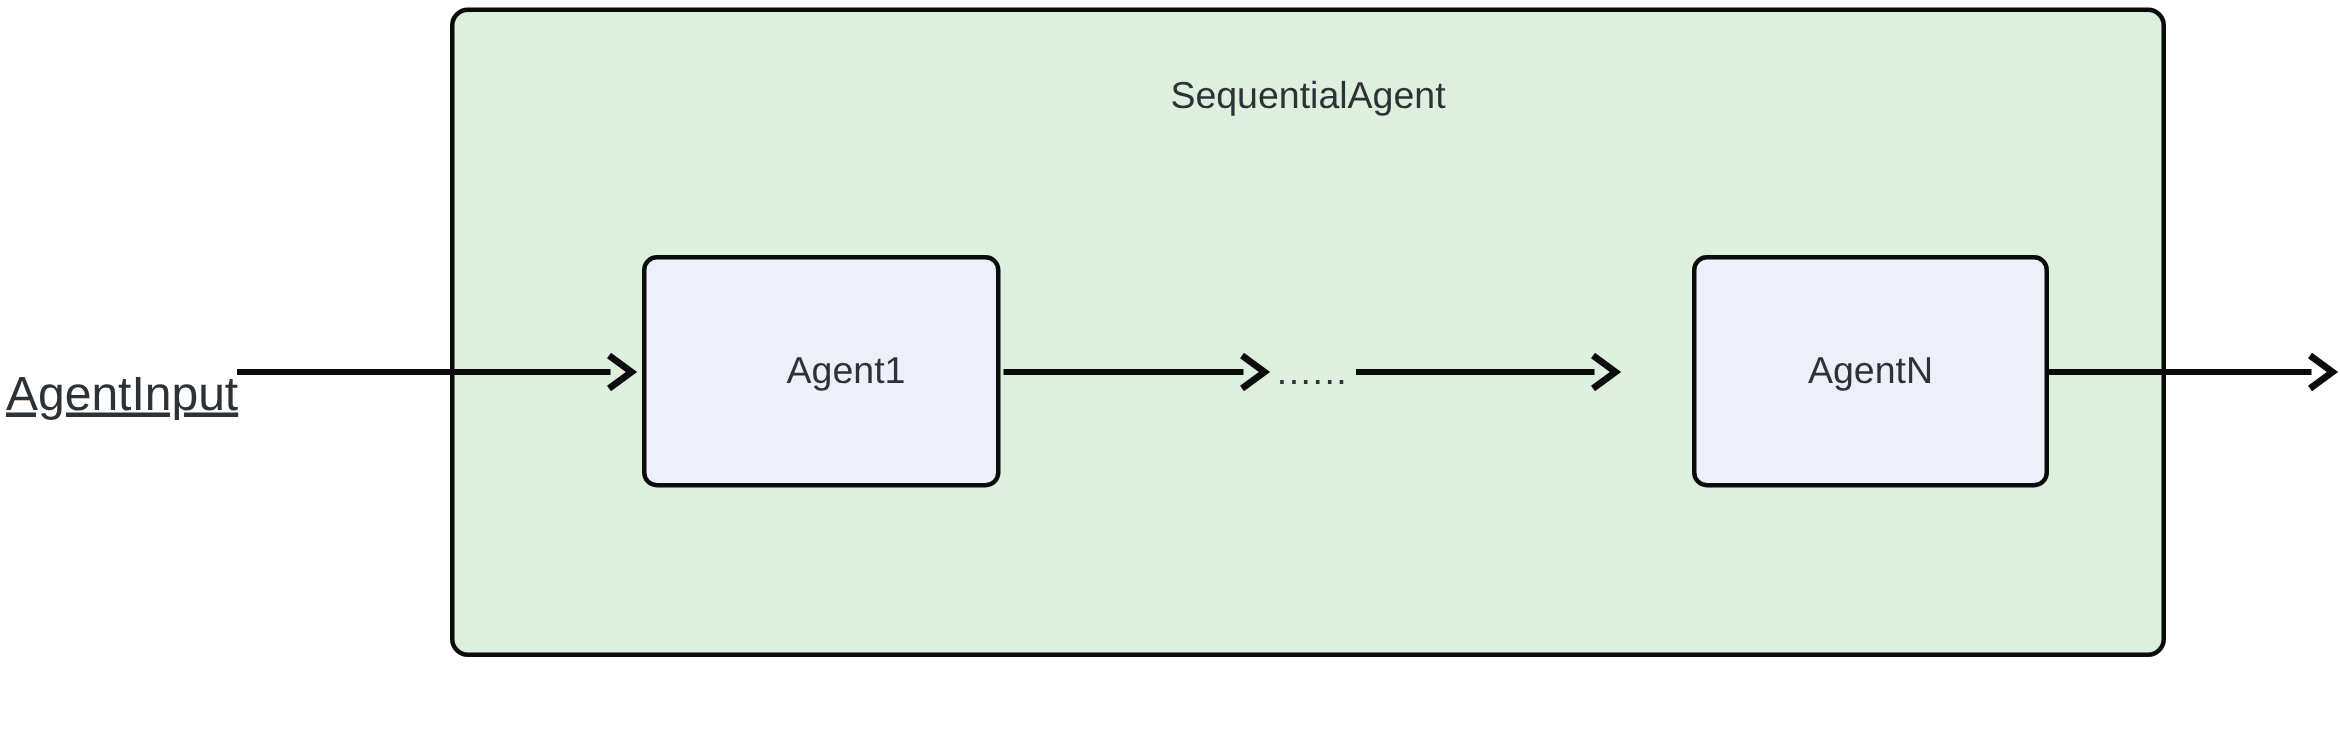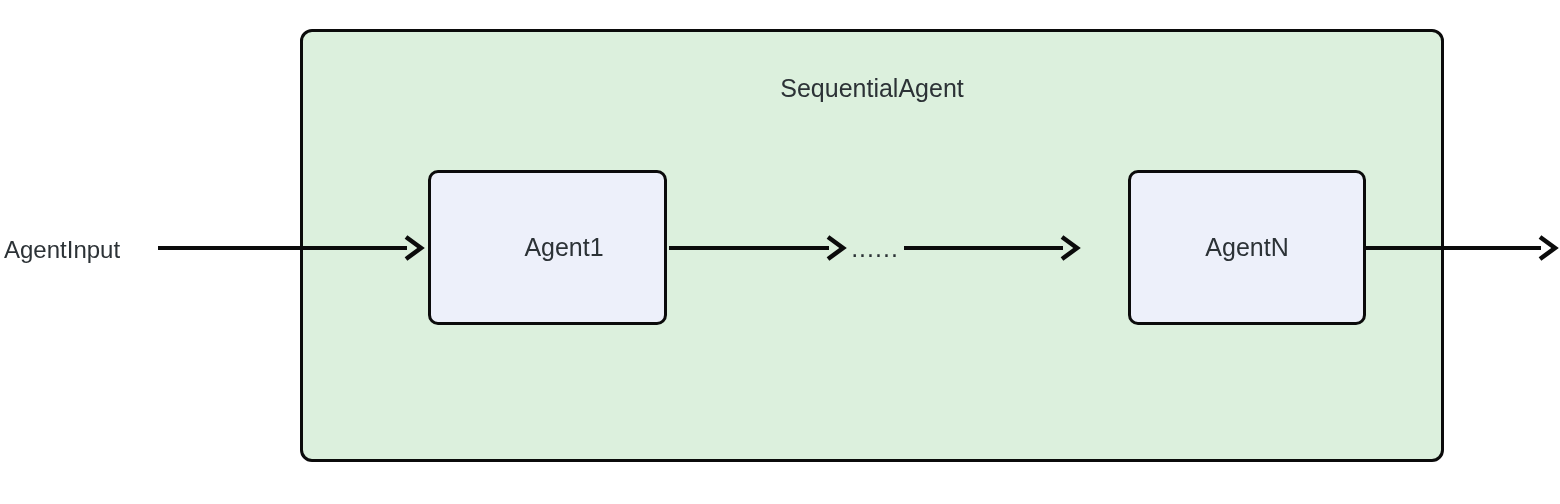--- a/index.html
+++ b/index.html
@@ -24,21 +24,20 @@
   }
 
   
   .subgraph{
     position:absolute;
     left:300px; top:5px;
     width:1144px; height:433px;
     background:var(--container-fill);
     border:3.5px solid var(--container-border);
     border-radius:12px;
-    margin-top:24px;
   }
   .subgraph-title{
     position:absolute;
     top:42px; left:0;
     width:100%;
     text-align:center;
     font-size:25px;
     color:var(--text-color);
   }
 
@@ -57,26 +56,27 @@
   .node-agent1{left:428px; width:239px;padding-left:33px;}
   .node-agentn{left:1080px; width:238px;margin-left:48px;}
   .node-label{
     font-size:25px;
     color:var(--text-color);
   }
 
   
   .input-label{
     position:absolute;
-    left:4px; top:235px;
+    left:4px; top:247px;
     height:30px;
     display:flex;
     align-items:center;
-    font-size:24px;
+    font-size:32px;
     color:var(--text-color);
+    text-decoration:underline;
   }
 
   
   .ellipsis-label{
     position:absolute;
     left:844px; top:234px;
     width:62px;
     text-align:center;
     font-size:25px;
     letter-spacing:1px;

